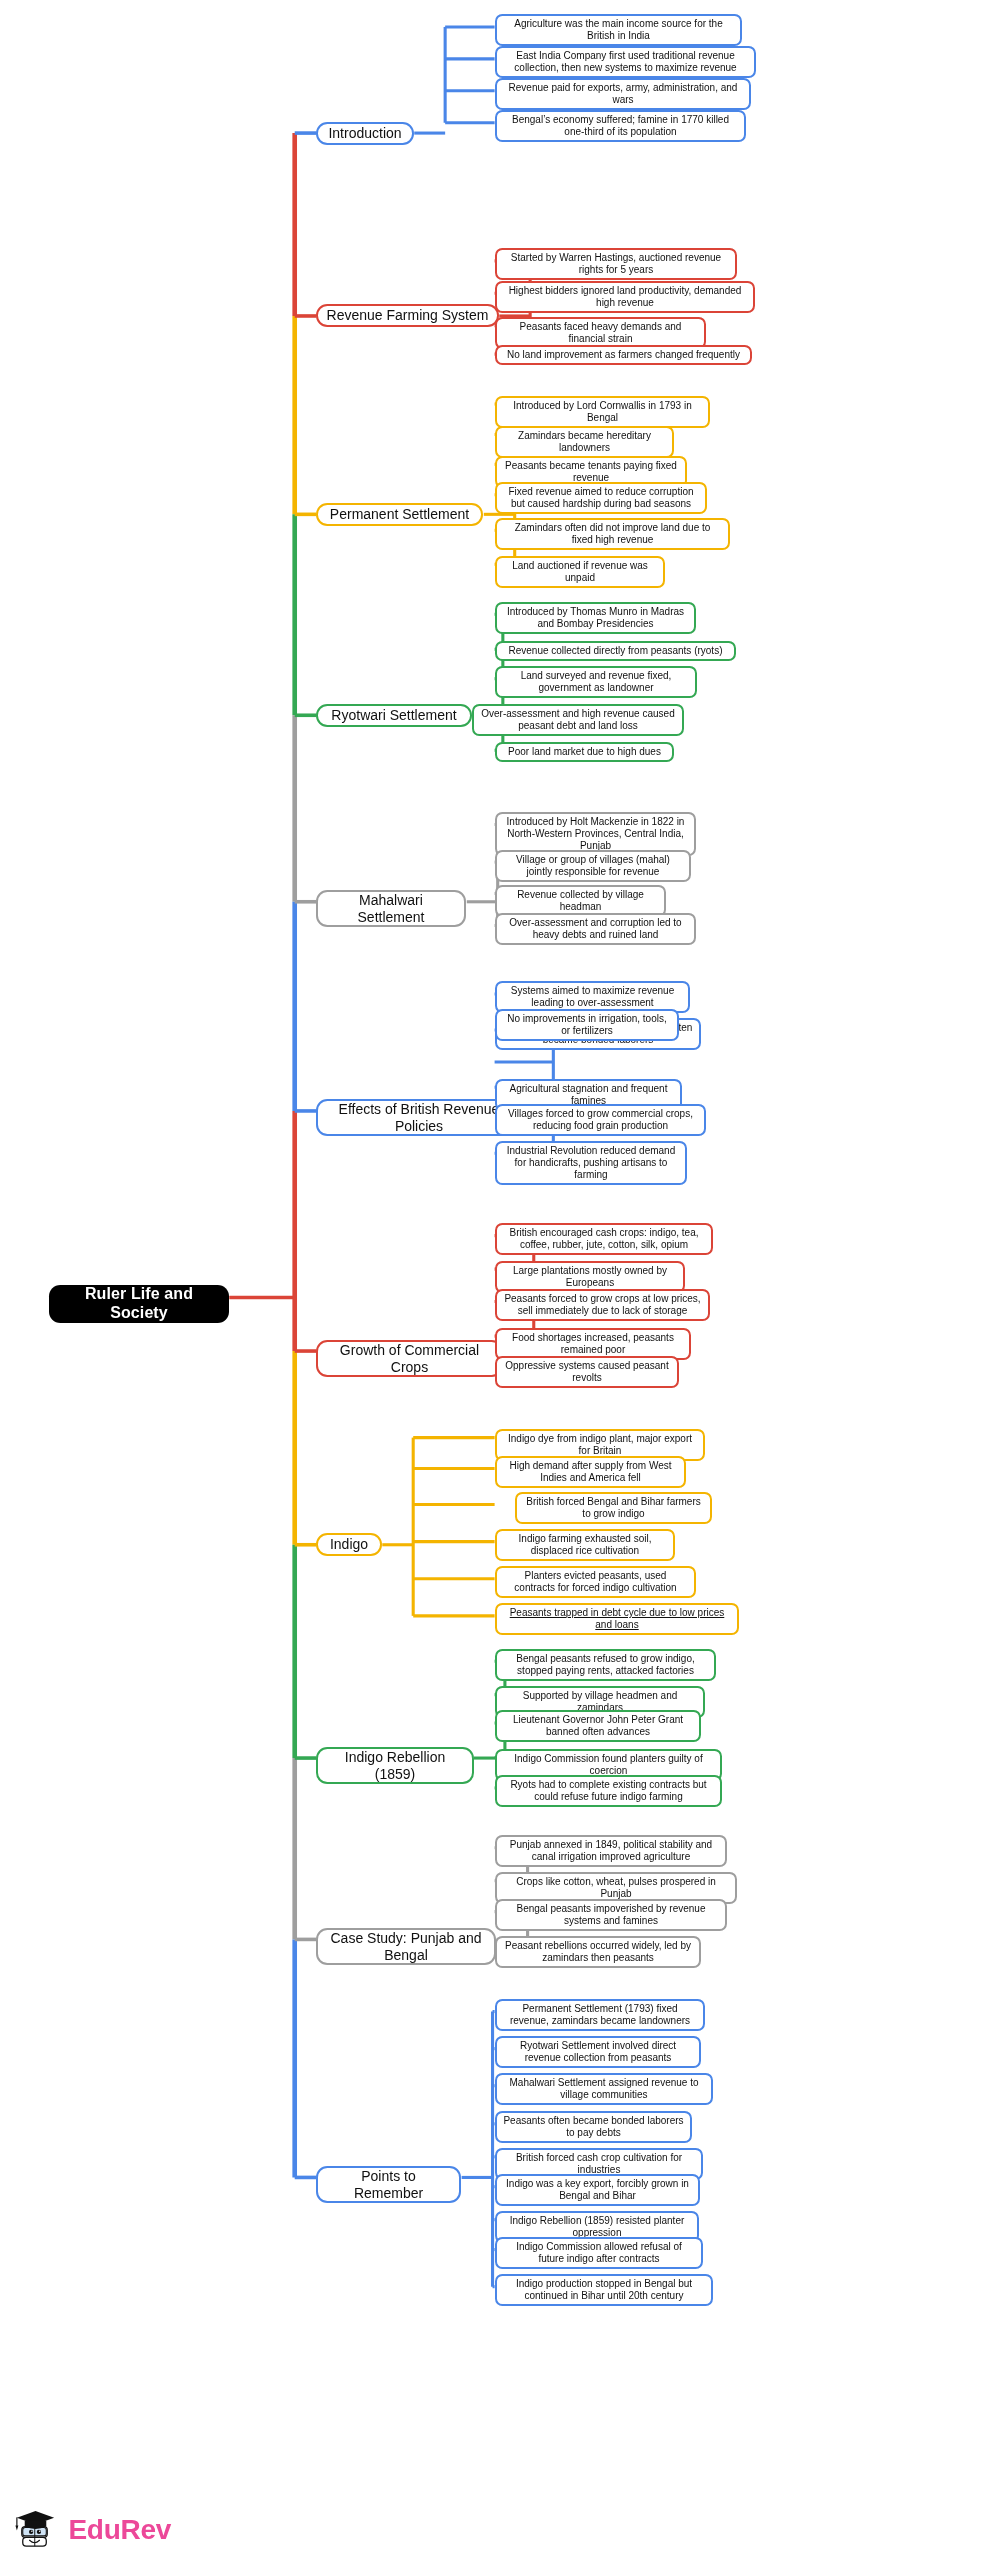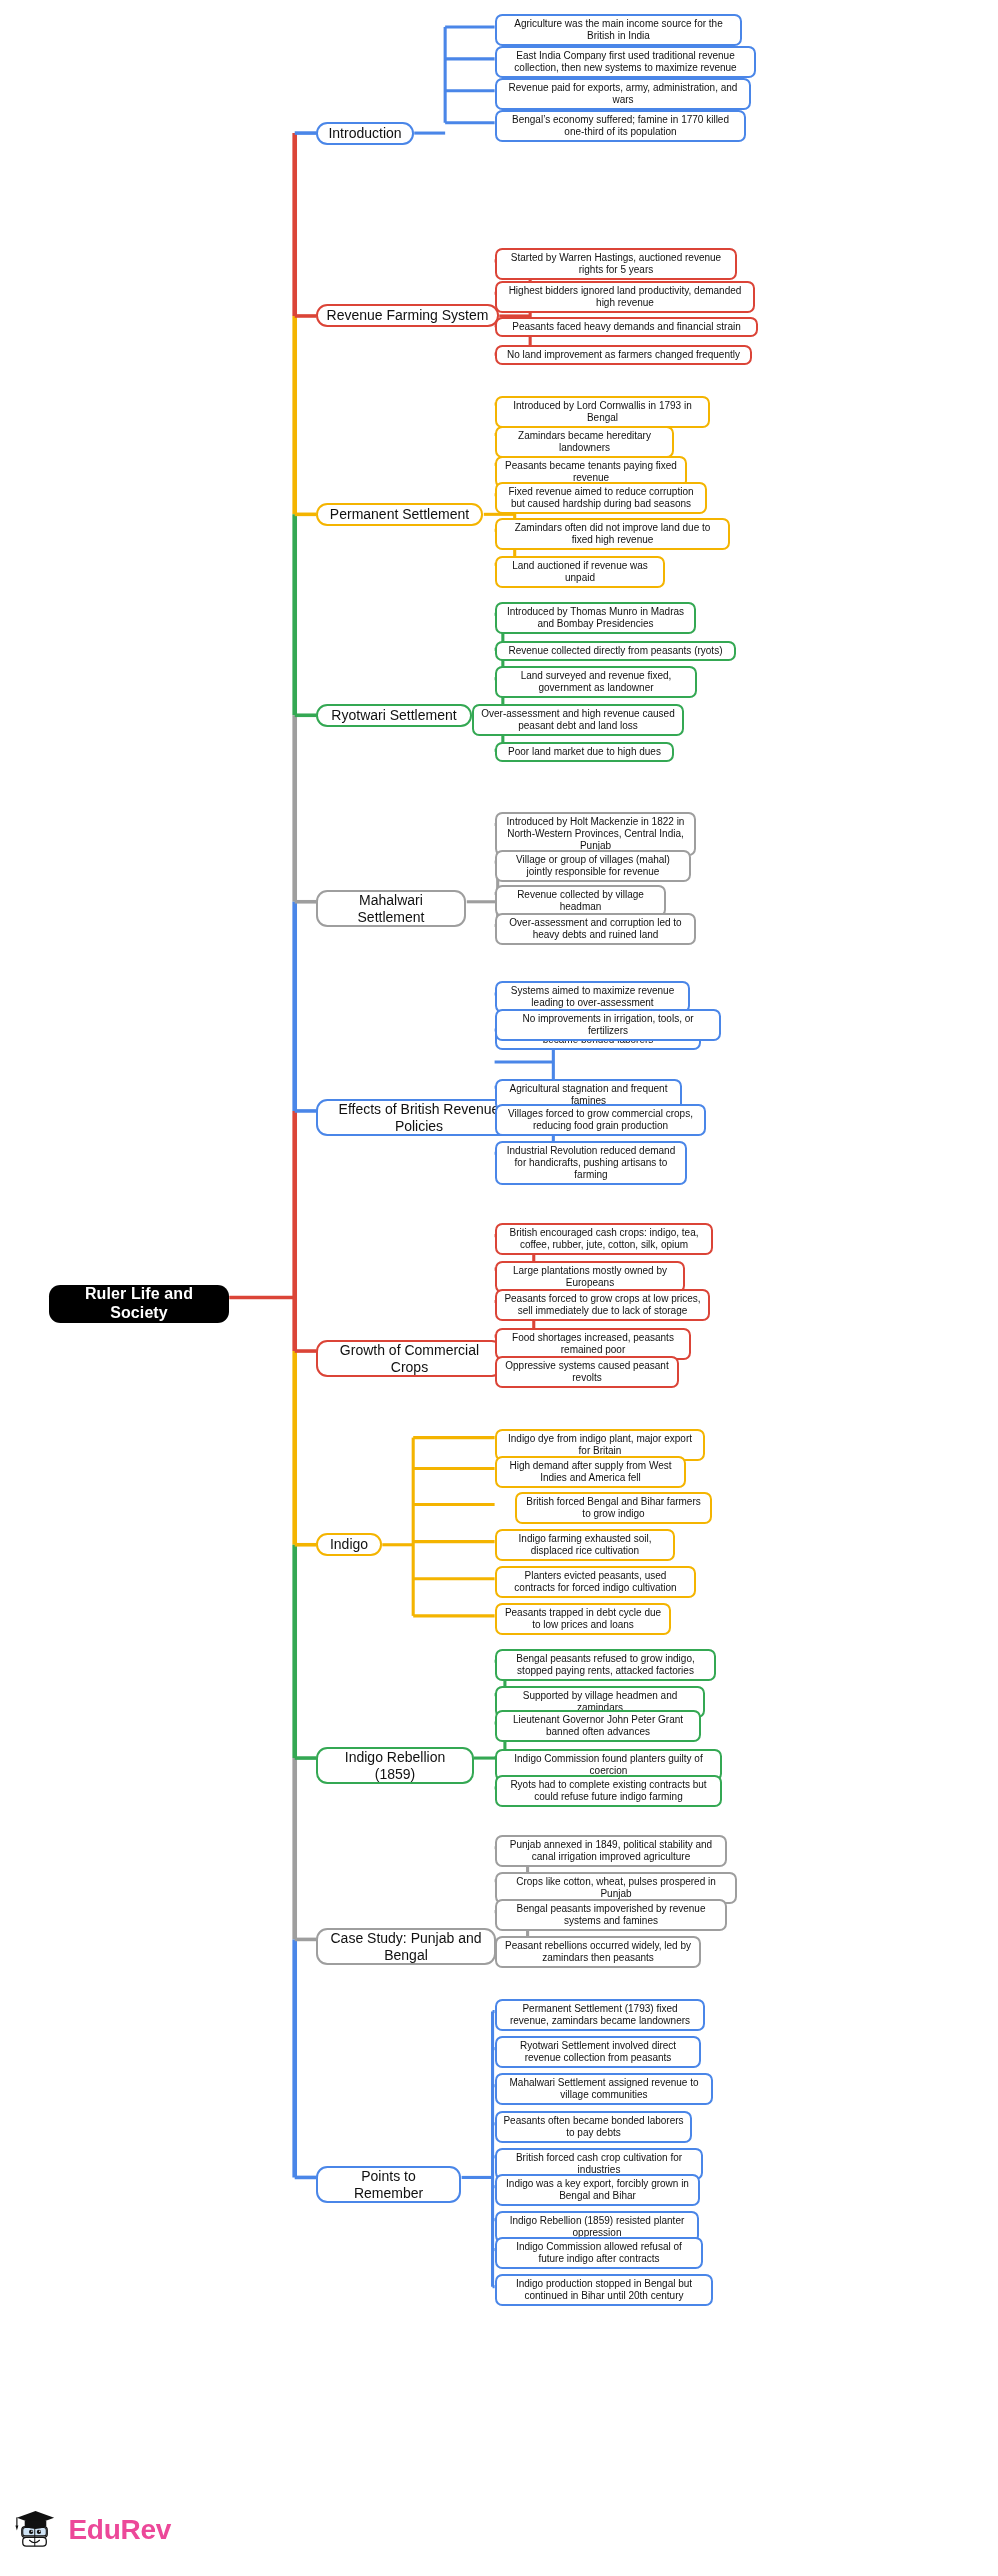--- a/index.html
+++ b/index.html
@@ -204,21 +204,21 @@
   <div id="node-layer">
       <div class="node root-node" style="left: 49px; top: 1285px; width: 180px; min-height: 24px;">Ruler Life and Society</div>
       <div class="node branch-node" style="left: 316px; top: 122px; width: 98px; min-height: 23px; border-color: rgb(74, 134, 232);">Introduction</div>
       <div class="node leaf-node" style="left: 495px; top: 14.4px; width: 247px; min-height: 25px; border-color: rgb(74, 134, 232);">Agriculture was the main income source for the British in India</div>
       <div class="node leaf-node" style="left: 495px; top: 46px; width: 261px; min-height: 25px; border-color: rgb(74, 134, 232);">East India Company first used traditional revenue collection, then new systems to maximize revenue</div>
       <div class="node leaf-node" style="left: 495px; top: 78px; width: 256px; min-height: 25px; border-color: rgb(74, 134, 232);">Revenue paid for exports, army, administration, and wars</div>
       <div class="node leaf-node" style="left: 495px; top: 110px; width: 251px; min-height: 25px; border-color: rgb(74, 134, 232);">Bengal’s economy suffered; famine in 1770 killed one-third of its population</div>
       <div class="node branch-node" style="left: 316px; top: 304px; width: 183px; min-height: 23px; border-color: rgb(219, 68, 55);">Revenue Farming System</div>
       <div class="node leaf-node" style="left: 495px; top: 248px; width: 242px; min-height: 25px; border-color: rgb(219, 68, 55);">Started by Warren Hastings, auctioned revenue rights for 5 years</div>
       <div class="node leaf-node" style="left: 495px; top: 281px; width: 260px; min-height: 25px; border-color: rgb(219, 68, 55);">Highest bidders ignored land productivity, demanded high revenue</div>
-      <div class="node leaf-node" style="left: 495px; top: 317px; width: 263px; min-height: 17.5px; border-color: rgb(219, 68, 55);">Peasants faced heavy demands and financial strain</div>
+      <div class="node leaf-node" style="left: 495px; top: 317px; width: 211px; min-height: 17.5px; border-color: rgb(219, 68, 55);">Peasants faced heavy demands and financial strain</div>
       <div class="node leaf-node" style="left: 495px; top: 345px; width: 257px; min-height: 17.5px; border-color: rgb(219, 68, 55);">No land improvement as farmers changed frequently</div>
       <div class="node branch-node" style="left: 316px; top: 503px; width: 167px; min-height: 23px; border-color: rgb(244, 180, 0);">Permanent Settlement</div>
       <div class="node leaf-node" style="left: 495px; top: 396px; width: 215px; min-height: 16.5px; border-color: rgb(244, 180, 0);">Introduced by Lord Cornwallis in 1793 in Bengal</div>
       <div class="node leaf-node" style="left: 495px; top: 426px; width: 179px; min-height: 16.5px; border-color: rgb(244, 180, 0);">Zamindars became hereditary landowners</div>
       <div class="node leaf-node" style="left: 495px; top: 456px; width: 192px; min-height: 16.5px; border-color: rgb(244, 180, 0);">Peasants became tenants paying fixed revenue</div>
       <div class="node leaf-node" style="left: 495px; top: 482px; width: 212px; min-height: 25px; border-color: rgb(244, 180, 0);">Fixed revenue aimed to reduce corruption but caused hardship during bad seasons</div>
       <div class="node leaf-node" style="left: 495px; top: 518px; width: 235px; min-height: 25px; border-color: rgb(244, 180, 0);">Zamindars often did not improve land due to fixed high revenue</div>
       <div class="node leaf-node" style="left: 495px; top: 556px; width: 170px; min-height: 16.5px; border-color: rgb(244, 180, 0);">Land auctioned if revenue was unpaid</div>
       <div class="node branch-node" style="left: 316px; top: 704px; width: 156px; min-height: 23px; border-color: rgb(52, 168, 83);">Ryotwari Settlement</div>
       <div class="node leaf-node" style="left: 495px; top: 602px; width: 201px; min-height: 25px; border-color: rgb(52, 168, 83);">Introduced by Thomas Munro in Madras and Bombay Presidencies</div>
@@ -227,37 +227,37 @@
       <div class="node leaf-node" style="left: 472px; top: 704px; width: 212px; min-height: 25px; border-color: rgb(52, 168, 83);">Over-assessment and high revenue caused peasant debt and land loss</div>
       <div class="node leaf-node" style="left: 495px; top: 742px; width: 179px; min-height: 16.5px; border-color: rgb(52, 168, 83);">Poor land market due to high dues</div>
       <div class="node branch-node" style="left: 316px; top: 890px; width: 150px; min-height: 23px; border-color: rgb(158, 158, 158);">Mahalwari Settlement</div>
       <div class="node leaf-node" style="left: 495px; top: 812px; width: 201px; min-height: 25px; border-color: rgb(158, 158, 158);">Introduced by Holt Mackenzie in 1822 in North-Western Provinces, Central India, Punjab</div>
       <div class="node leaf-node" style="left: 495px; top: 850px; width: 196px; min-height: 25px; border-color: rgb(158, 158, 158);">Village or group of villages (mahal) jointly responsible for revenue</div>
       <div class="node leaf-node" style="left: 495px; top: 885px; width: 171px; min-height: 16.5px; border-color: rgb(158, 158, 158);">Revenue collected by village headman</div>
       <div class="node leaf-node" style="left: 495px; top: 913px; width: 201px; min-height: 25px; border-color: rgb(158, 158, 158);">Over-assessment and corruption led to heavy debts and ruined land</div>
       <div class="node branch-node" style="left: 316px; top: 1099px; width: 206px; min-height: 23px; border-color: rgb(74, 134, 232);">Effects of British Revenue Policies</div>
       <div class="node leaf-node" style="left: 495px; top: 981px; width: 195px; min-height: 25px; border-color: rgb(74, 134, 232);">Systems aimed to maximize revenue leading to over-assessment</div>
       <div class="node leaf-node" style="left: 495px; top: 1018px; width: 206px; min-height: 25px; border-color: rgb(74, 134, 232);">Peasants lost land, borrowed money, often became bonded laborers</div>
-      <div class="node leaf-node" style="left: 495px; top: 1009px; width: 226px; min-height: 16.5px; border-color: rgb(74, 134, 232);">No improvements in irrigation, tools, or fertilizers</div>
+      <div class="node leaf-node" style="left: 495px; top: 1009px; width: 184px; min-height: 16.5px; border-color: rgb(74, 134, 232);">No improvements in irrigation, tools, or fertilizers</div>
       <div class="node leaf-node" style="left: 495px; top: 1079px; width: 187px; min-height: 16.5px; border-color: rgb(74, 134, 232);">Agricultural stagnation and frequent famines</div>
       <div class="node leaf-node" style="left: 495px; top: 1104px; width: 211px; min-height: 25px; border-color: rgb(74, 134, 232);">Villages forced to grow commercial crops, reducing food grain production</div>
       <div class="node leaf-node" style="left: 495px; top: 1141px; width: 192px; min-height: 25px; border-color: rgb(74, 134, 232);">Industrial Revolution reduced demand for handicrafts, pushing artisans to farming</div>
       <div class="node branch-node" style="left: 316px; top: 1340px; width: 187px; min-height: 23px; border-color: rgb(219, 68, 55);">Growth of Commercial Crops</div>
       <div class="node leaf-node" style="left: 495px; top: 1223px; width: 218px; min-height: 25px; border-color: rgb(219, 68, 55);">British encouraged cash crops: indigo, tea, coffee, rubber, jute, cotton, silk, opium</div>
       <div class="node leaf-node" style="left: 495px; top: 1261px; width: 190px; min-height: 16.5px; border-color: rgb(219, 68, 55);">Large plantations mostly owned by Europeans</div>
       <div class="node leaf-node" style="left: 495px; top: 1289px; width: 215px; min-height: 25px; border-color: rgb(219, 68, 55);">Peasants forced to grow crops at low prices, sell immediately due to lack of storage</div>
       <div class="node leaf-node" style="left: 495px; top: 1328px; width: 196px; min-height: 16.5px; border-color: rgb(219, 68, 55);">Food shortages increased, peasants remained poor</div>
       <div class="node leaf-node" style="left: 495px; top: 1356px; width: 184px; min-height: 16.5px; border-color: rgb(219, 68, 55);">Oppressive systems caused peasant revolts</div>
       <div class="node branch-node" style="left: 316px; top: 1533px; width: 66px; min-height: 23px; border-color: rgb(244, 180, 0);">Indigo</div>
       <div class="node leaf-node" style="left: 495px; top: 1429px; width: 210px; min-height: 16.5px; border-color: rgb(244, 180, 0);">Indigo dye from indigo plant, major export for Britain</div>
       <div class="node leaf-node" style="left: 495px; top: 1456px; width: 191px; min-height: 25px; border-color: rgb(244, 180, 0);">High demand after supply from West Indies and America fell</div>
       <div class="node leaf-node" style="left: 495px; top: 1492px; width: 197px; min-height: 25px; border-color: rgb(244, 180, 0); margin-left: 20px;">British forced Bengal and Bihar farmers to grow indigo</div>
       <div class="node leaf-node" style="left: 495px; top: 1529px; width: 180px; min-height: 25px; border-color: rgb(244, 180, 0);">Indigo farming exhausted soil, displaced rice cultivation</div>
       <div class="node leaf-node" style="left: 495px; top: 1566px; width: 201px; min-height: 25px; border-color: rgb(244, 180, 0);">Planters evicted peasants, used contracts for forced indigo cultivation</div>
-      <div class="node leaf-node" style="left: 495px; top: 1603px; width: 176px; min-height: 25px; border-color: rgb(244, 180, 0);">Peasants trapped in debt cycle due to low prices and loans</div>
+      <div class="node leaf-node" style="left: 495px; top: 1603px; width: 244px; min-height: 25px; border-color: rgb(244, 180, 0); text-decoration: underline;">Peasants trapped in debt cycle due to low prices and loans</div>
       <div class="node branch-node" style="left: 316px; top: 1747px; width: 158px; min-height: 23px; border-color: rgb(52, 168, 83);">Indigo Rebellion (1859)</div>
       <div class="node leaf-node" style="left: 495px; top: 1649px; width: 221px; min-height: 25px; border-color: rgb(52, 168, 83);">Bengal peasants refused to grow indigo, stopped paying rents, attacked factories</div>
       <div class="node leaf-node" style="left: 495px; top: 1686px; width: 210px; min-height: 16.5px; border-color: rgb(52, 168, 83);">Supported by village headmen and zamindars</div>
       <div class="node leaf-node" style="left: 495px; top: 1710px; width: 206px; min-height: 25px; border-color: rgb(52, 168, 83);">Lieutenant Governor John Peter Grant banned often advances</div>
       <div class="node leaf-node" style="left: 495px; top: 1749px; width: 227px; min-height: 16.5px; border-color: rgb(52, 168, 83);">Indigo Commission found planters guilty of coercion</div>
       <div class="node leaf-node" style="left: 495px; top: 1775px; width: 227px; min-height: 25px; border-color: rgb(52, 168, 83);">Ryots had to complete existing contracts but could refuse future indigo farming</div>
       <div class="node branch-node" style="left: 316px; top: 1928px; width: 180px; min-height: 23px; border-color: rgb(158, 158, 158);">Case Study: Punjab and Bengal</div>
       <div class="node leaf-node" style="left: 495px; top: 1835px; width: 232px; min-height: 25px; border-color: rgb(158, 158, 158);">Punjab annexed in 1849, political stability and canal irrigation improved agriculture</div>
       <div class="node leaf-node" style="left: 495px; top: 1872px; width: 242px; min-height: 16.5px; border-color: rgb(158, 158, 158);">Crops like cotton, wheat, pulses prospered in Punjab</div>
       <div class="node leaf-node" style="left: 495px; top: 1899px; width: 232px; min-height: 25px; border-color: rgb(158, 158, 158);">Bengal peasants impoverished by revenue systems and famines</div>

